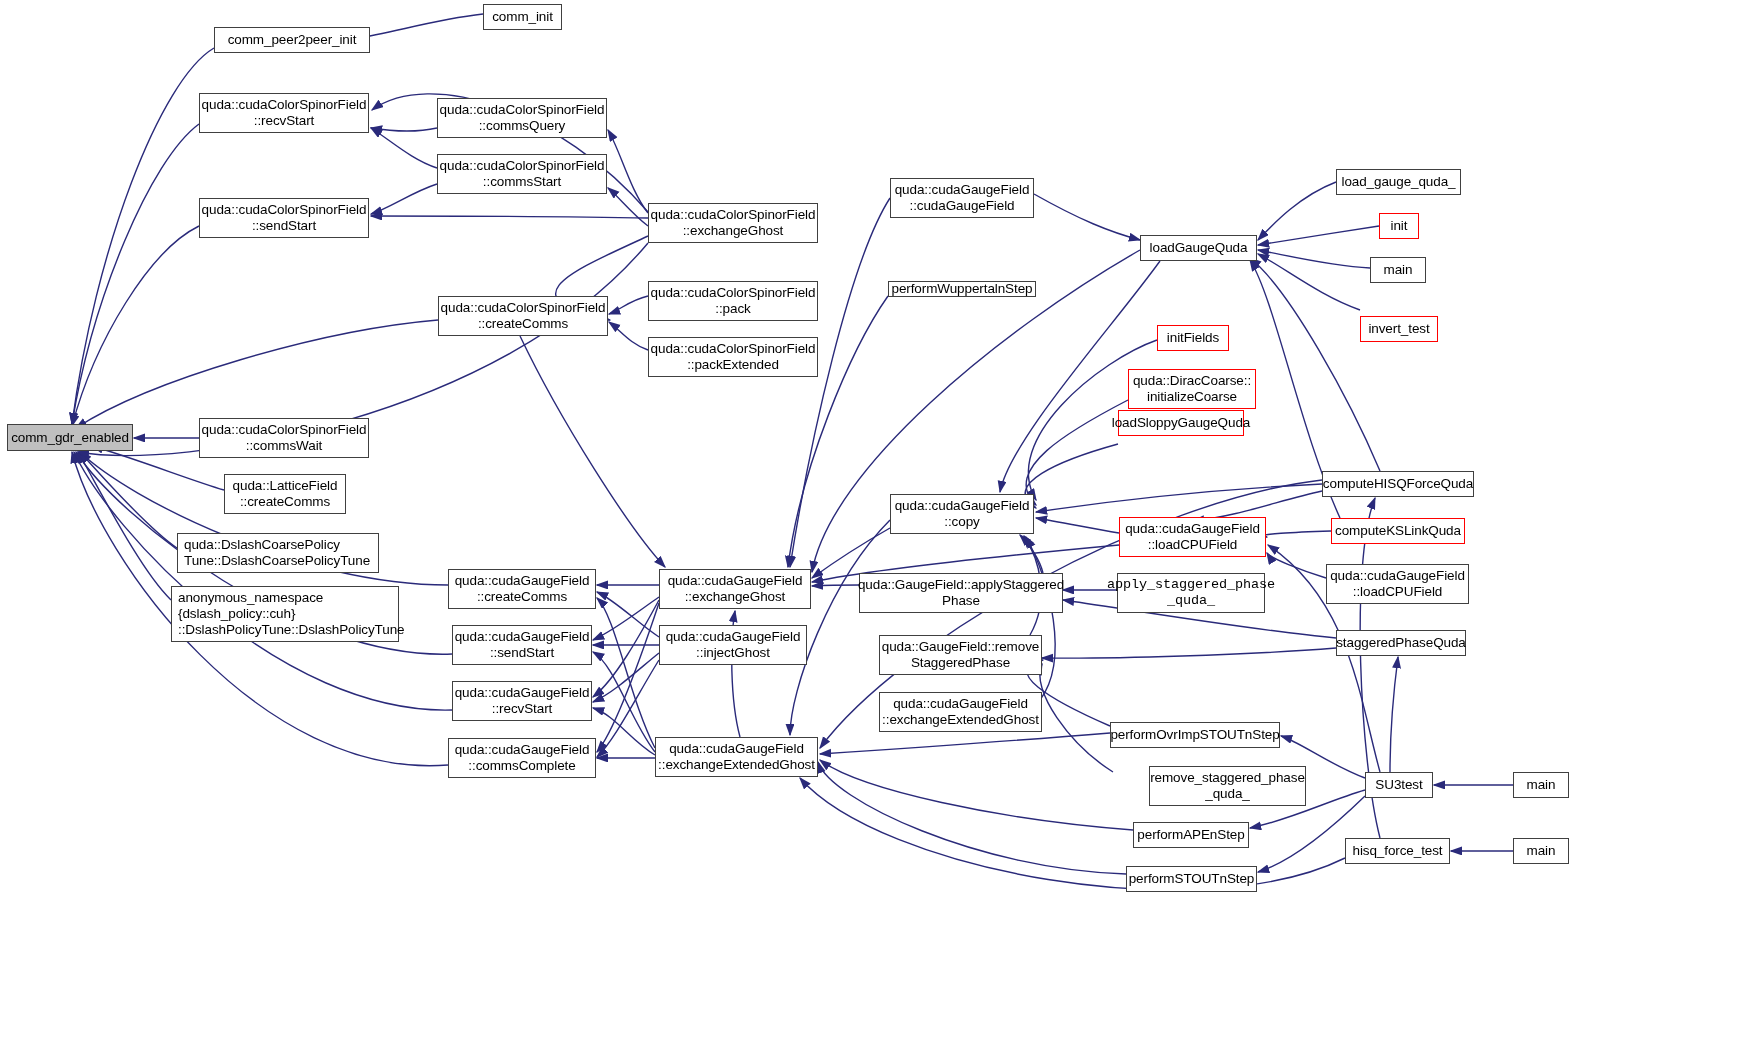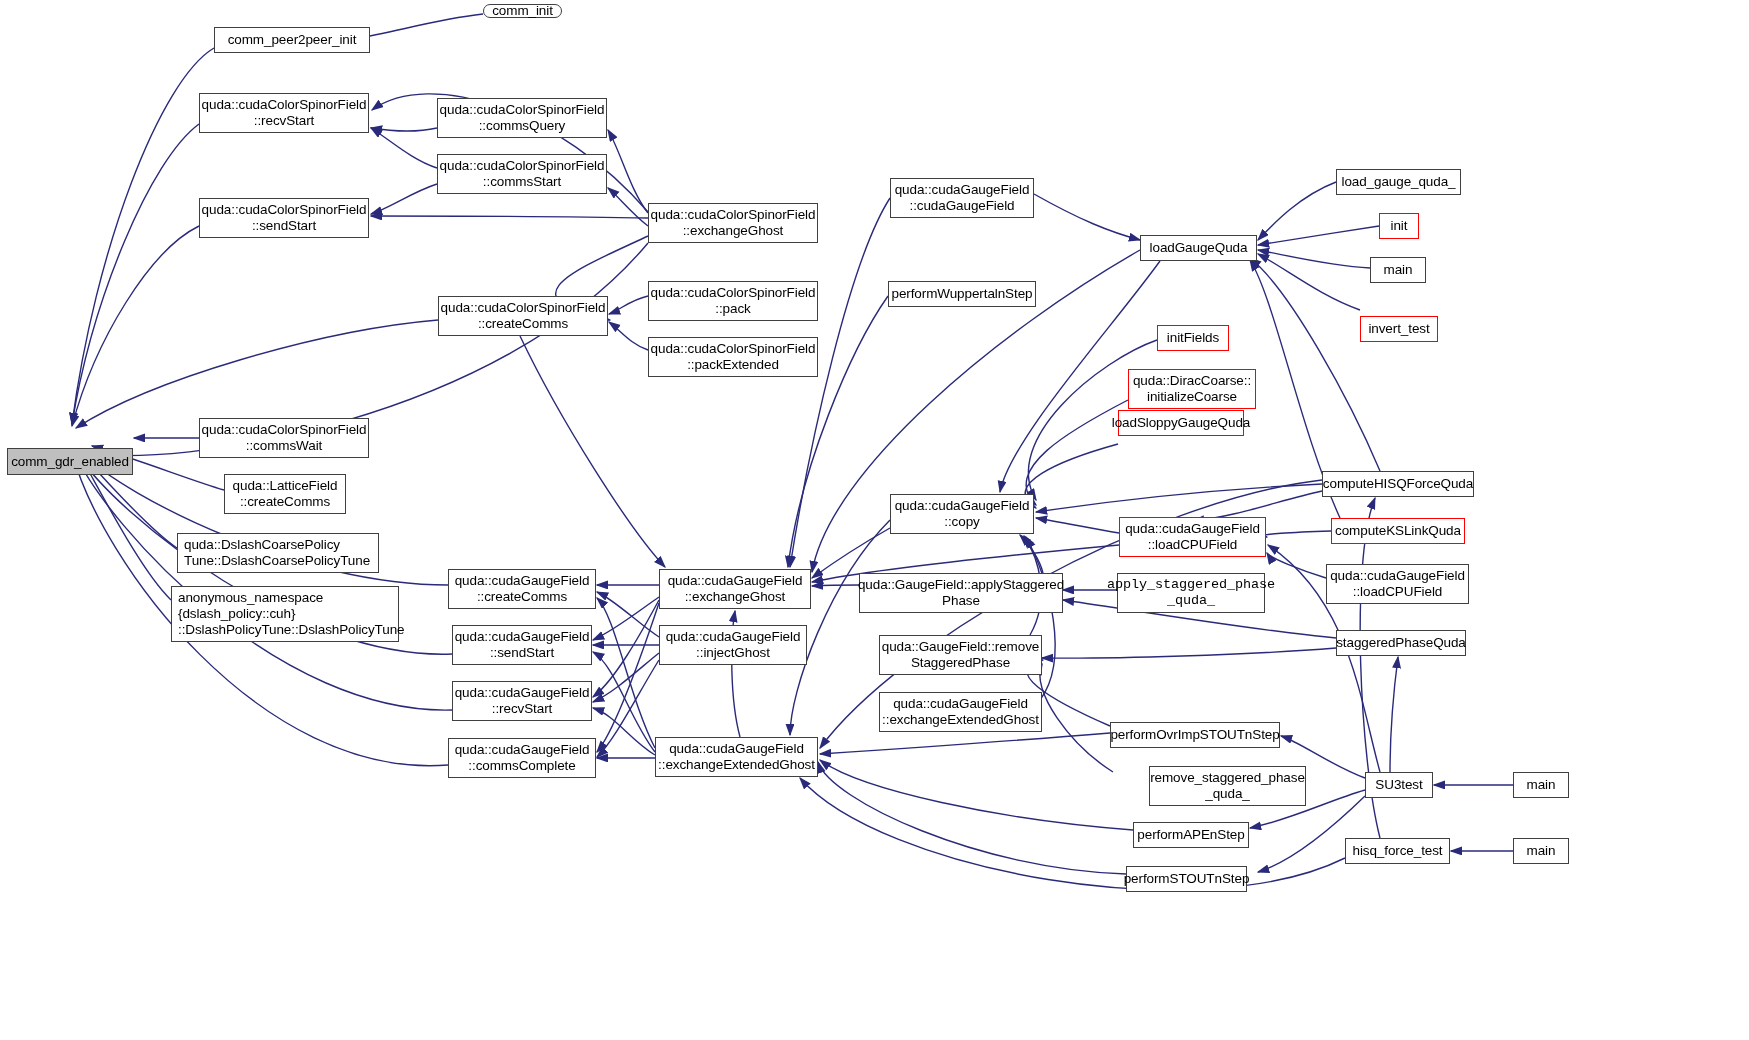--- a/index.html
+++ b/index.html
@@ -118,22 +118,22 @@
         <path d="M1345,858 C1200,930 880,870 800,778" marker-end="url(#arrow)"></path>
         <path d="M1380,772 C1360,700 1350,600 1268,545" marker-end="url(#arrow)"></path>
         <path d="M1390,772 C1390,730 1395,680 1398,657" marker-end="url(#arrow)"></path>
         <path d="M1040,700 C1070,660 1050,580 1026,537" marker-end="url(#arrow)"></path>
         <path d="M740,737 C730,700 730,640 735,611" marker-end="url(#arrow)"></path>
         <path d="M890,520 C830,580 790,690 790,735" marker-end="url(#arrow)"></path>
         <path d="M1322,480 C1150,500 900,640 820,748" marker-end="url(#arrow)"></path>
       </g>
   </svg>
   <div id="node-layer">
-      <div class="node current" style="left: 7px; top: 448px; width: 126px; height: 27px;">comm_gdr_enabled</div>
-      <div class="node" style="left: 483px; top: 4px; width: 79px; height: 14px; border-radius: 12px;">comm_init</div>
+      <div class="node current" style="left: 7px; top: 424px; width: 126px; height: 27px;">comm_gdr_enabled</div>
+      <div class="node" style="left: 483px; top: 4px; width: 79px; height: 26px;">comm_init</div>
       <div class="node" style="left: 214px; top: 27px; width: 156px; height: 26px;">comm_peer2peer_init</div>
       <div class="node" style="left: 199px; top: 93px; width: 170px; height: 40px;">quda::cudaColorSpinorField
 ::recvStart</div>
       <div class="node" style="left: 437px; top: 98px; width: 170px; height: 40px;">quda::cudaColorSpinorField
 ::commsQuery</div>
       <div class="node" style="left: 437px; top: 154px; width: 170px; height: 40px;">quda::cudaColorSpinorField
 ::commsStart</div>
       <div class="node" style="left: 199px; top: 198px; width: 170px; height: 40px;">quda::cudaColorSpinorField
 ::sendStart</div>
       <div class="node" style="left: 648px; top: 203px; width: 170px; height: 40px;">quda::cudaColorSpinorField
@@ -162,21 +162,21 @@
       <div class="node" style="left: 659px; top: 625px; width: 148px; height: 40px;">quda::cudaGaugeField
 ::injectGhost</div>
       <div class="node" style="left: 452px; top: 681px; width: 140px; height: 40px;">quda::cudaGaugeField
 ::recvStart</div>
       <div class="node" style="left: 448px; top: 738px; width: 148px; height: 40px;">quda::cudaGaugeField
 ::commsComplete</div>
       <div class="node" style="left: 655px; top: 737px; width: 163px; height: 40px;">quda::cudaGaugeField
 ::exchangeExtendedGhost</div>
       <div class="node" style="left: 890px; top: 178px; width: 144px; height: 40px;">quda::cudaGaugeField
 ::cudaGaugeField</div>
-      <div class="node" style="left: 888px; top: 281px; width: 148px; height: 26px;">performWuppertalnStep</div>
+      <div class="node" style="left: 888px; top: 281px; width: 148px; height: 16px;">performWuppertalnStep</div>
       <div class="node" style="left: 1140px; top: 235px; width: 117px; height: 26px;">loadGaugeQuda</div>
       <div class="node" style="left: 1336px; top: 169px; width: 125px; height: 26px;">load_gauge_quda_</div>
       <div class="node red" style="left: 1379px; top: 213px; width: 40px; height: 26px;">init</div>
       <div class="node" style="left: 1370px; top: 257px; width: 56px; height: 26px;">main</div>
       <div class="node red" style="left: 1360px; top: 301px; width: 78px; height: 26px; margin-top: 15px;">invert_test</div>
       <div class="node red" style="left: 1157px; top: 325px; width: 72px; height: 26px;">initFields</div>
       <div class="node red" style="left: 1128px; top: 369px; width: 128px; height: 40px;">quda::DiracCoarse::
 initializeCoarse</div>
       <div class="node red" style="left: 1118px; top: 410px; width: 126px; height: 26px;">loadSloppyGaugeQuda</div>
       <div class="node" style="left: 890px; top: 494px; width: 144px; height: 40px;">quda::cudaGaugeField
@@ -197,15 +197,15 @@
       <div class="node" style="left: 879px; top: 692px; width: 163px; height: 40px;">quda::cudaGaugeField
 ::exchangeExtendedGhost</div>
       <div class="node" style="left: 1110px; top: 722px; width: 170px; height: 26px;">performOvrImpSTOUTnStep</div>
       <div class="node" style="left: 1113px; top: 766px; width: 157px; height: 40px; margin-left: 36px;">remove_staggered_phase
 _quda_</div>
       <div class="node" style="left: 1365px; top: 772px; width: 68px; height: 26px;">SU3test</div>
       <div class="node" style="left: 1513px; top: 772px; width: 56px; height: 26px;">main</div>
       <div class="node" style="left: 1133px; top: 822px; width: 116px; height: 26px;">performAPEnStep</div>
       <div class="node" style="left: 1345px; top: 838px; width: 105px; height: 26px;">hisq_force_test</div>
       <div class="node" style="left: 1513px; top: 838px; width: 56px; height: 26px;">main</div>
-      <div class="node" style="left: 1126px; top: 866px; width: 121px; height: 26px;">performSTOUTnStep</div>
+      <div class="node" style="left: 1126px; top: 866px; width: 131px; height: 26px;">performSTOUTnStep</div>
     </div>
 </div>
 
 </body></html>

